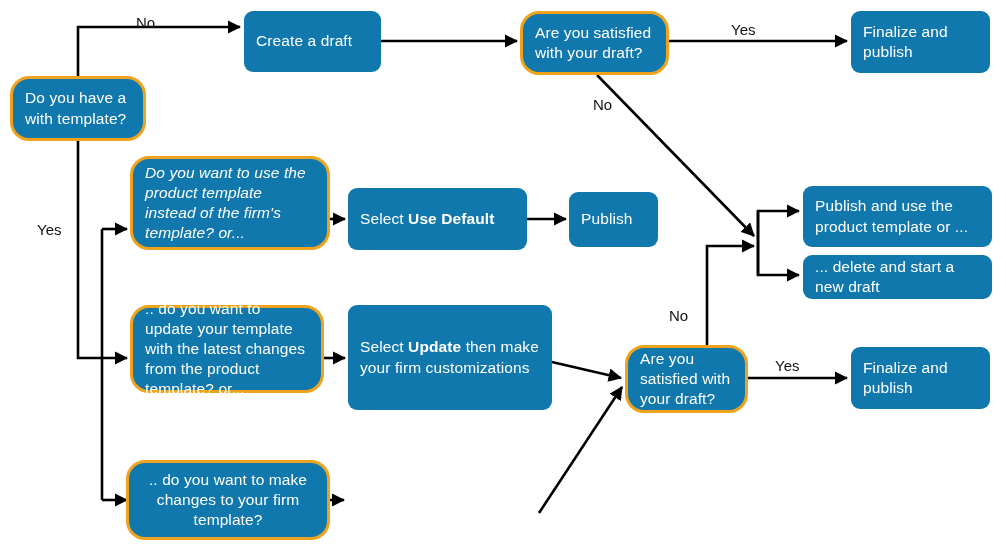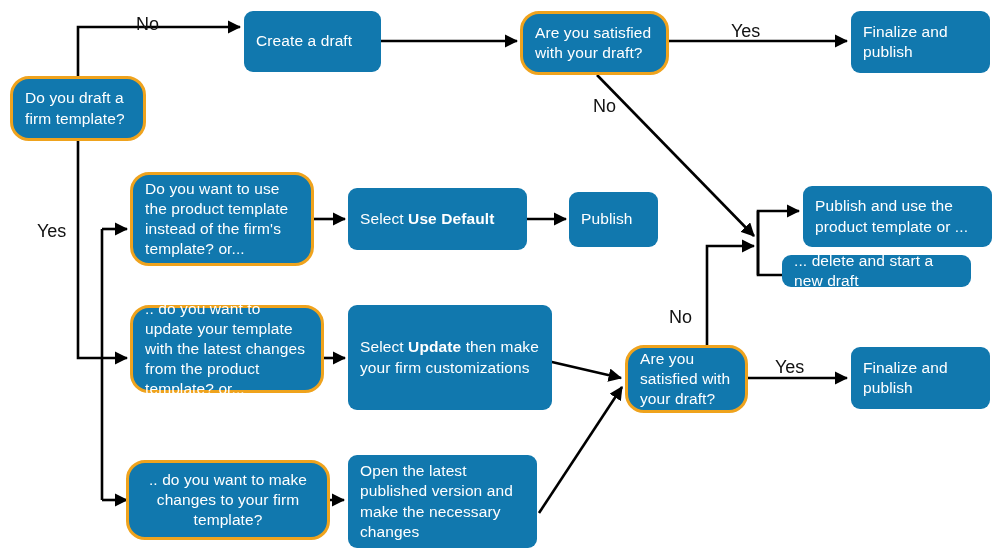--- a/index.html
+++ b/index.html
@@ -40,21 +40,21 @@
   }
   .node.decision {
     border: 3px solid #EFA31D;
     border-radius: 19px;
   }
   .node .txt { display: block; width: 100%; }
   .node b { font-weight: bold; }
   .edge-label {
     position: absolute;
     color: #111111;
-    font-size: 18px;
+    font-size: 15px;
     z-index: 4;
     white-space: nowrap;
   }
 </style>
 </head>
 <body>
 
 <div id="canvas">
 
   <svg id="connectors" viewBox="0 0 1006 550" xmlns="http://www.w3.org/2000/svg">
@@ -98,36 +98,36 @@
       <path d="M 758,246 L 758,275 L 799,275"></path>
     </g>
 
     <g stroke="#000000" stroke-width="2.6" fill="none">
       <path d="M 102,229 L 102,500"></path>
       <path d="M 758,211 L 758,275"></path>
     </g>
   </svg>
 
   <div class="node decision" style="left:10px; top:76px; width:136px; height:65px;">
-    <span class="txt">Do you draft a firm template?</span>
+    <span class="txt">Do you have a with template?</span>
   </div>
 
   <div class="node" style="left:244px; top:11px; width:137px; height:61px;">
     <span class="txt">Create a draft</span>
   </div>
 
   <div class="node decision" style="left:520px; top:11px; width:149px; height:64px;">
     <span class="txt">Are you satisfied with your draft?</span>
   </div>
 
   <div class="node" style="left:851px; top:11px; width:139px; height:62px;">
     <span class="txt">Finalize and publish</span>
   </div>
 
-  <div class="node decision" style="left:130px; top:172px; width:184px; height:94px;">
+  <div class="node decision" style="left:130px; top:156px; width:200px; height:94px;font-style:italic;">
     <span class="txt">Do you want to use the product template instead of the firm's template? or...</span>
   </div>
 
   <div class="node" style="left:348px; top:188px; width:179px; height:62px;">
     <span class="txt"><span>Select </span><b>Use Default</b></span>
   </div>
 
   <div class="node" style="left:569px; top:192px; width:89px; height:55px;">
     <span class="txt">Publish</span>
   </div>
@@ -137,37 +137,34 @@
   </div>
 
   <div class="node" style="left:348px; top:305px; width:204px; height:105px;">
     <span class="txt"><span>Select </span><b>Update</b><span> then make your firm customizations</span></span>
   </div>
 
   <div class="node decision" style="left:126px; top:460px; width:204px; height:80px;text-align:center;">
     <span class="txt">.. do you want to make changes to your firm template?</span>
   </div>
 
-  <div class="node" style="left:348px; top:455px; width:189px; height:93px;">
-    <span class="txt">Open the latest published version and make the necessary changes</span>
-  </div>
 
   <div class="node decision" style="left:625px; top:345px; width:123px; height:68px;">
     <span class="txt">Are you satisfied with your draft?</span>
   </div>
 
   <div class="node" style="left:851px; top:347px; width:139px; height:62px;">
     <span class="txt">Finalize and publish</span>
   </div>
 
   <div class="node" style="left:803px; top:186px; width:189px; height:61px;">
     <span class="txt">Publish and use the product template or ...</span>
   </div>
 
-  <div class="node" style="left:782px; top:255px; width:189px; height:32px;justify-content:center;">
+  <div class="node" style="left:803px; top:255px; width:189px; height:44px;justify-content:center;">
     <span class="txt">... delete and start a new draft</span>
   </div>
 
   <div class="edge-label" style="left:136px; top:14px;">No</div>
 
   <div class="edge-label" style="left:731px; top:21px;">Yes</div>
 
   <div class="edge-label" style="left:593px; top:96px;">No</div>
 
   <div class="edge-label" style="left:37px; top:221px;">Yes</div>

